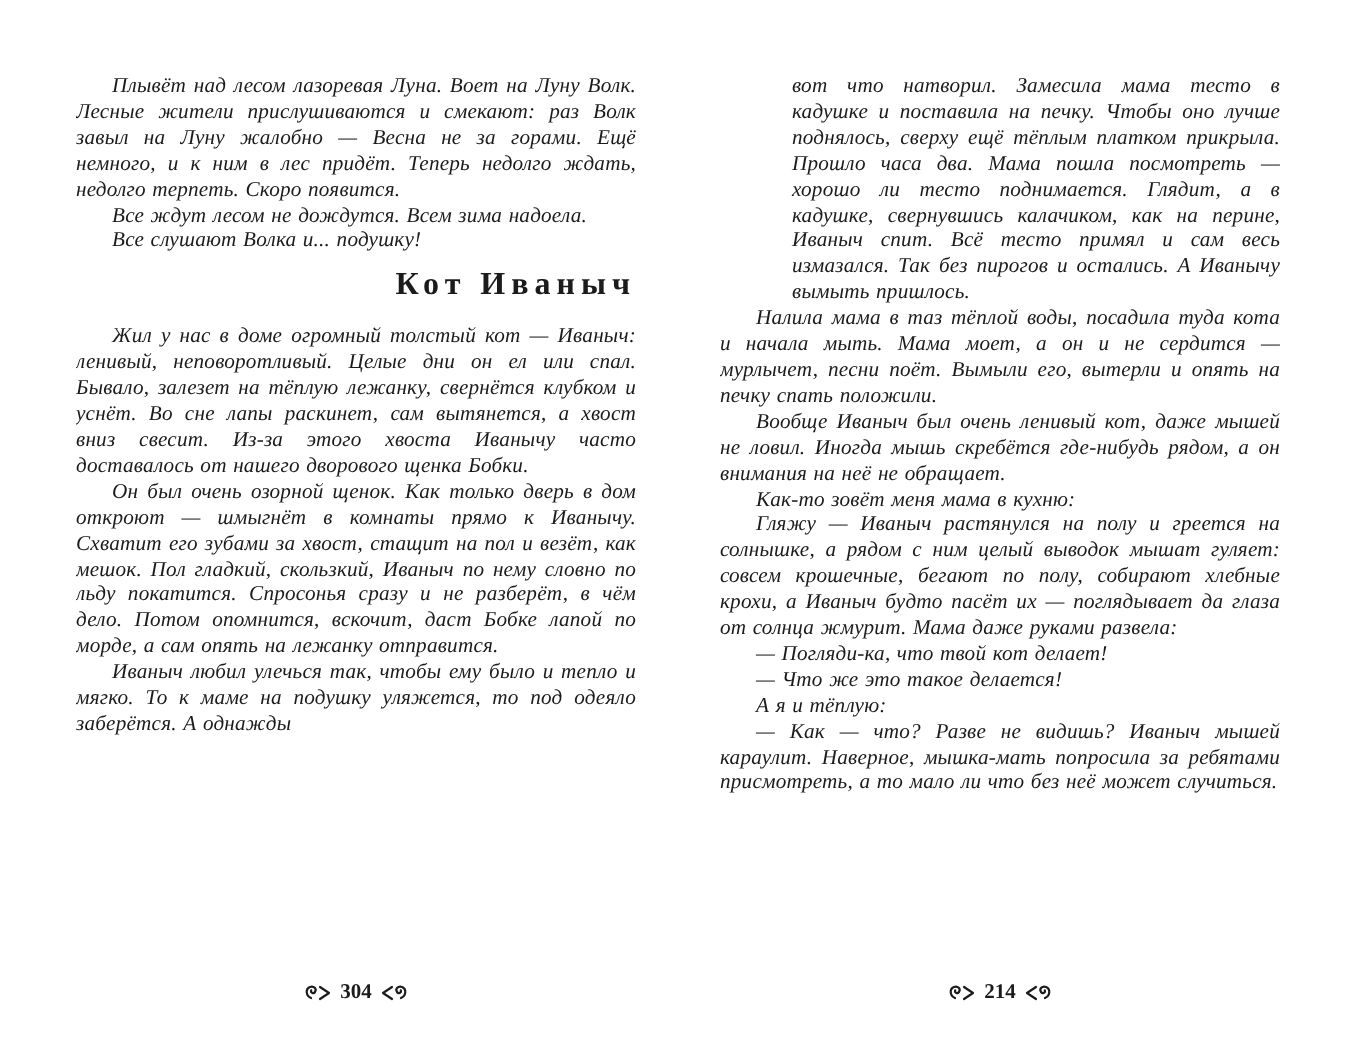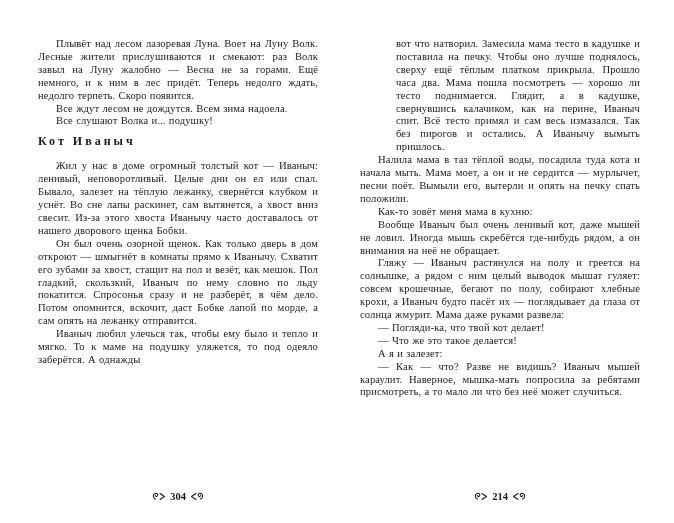--- a/index.html
+++ b/index.html
@@ -30,37 +30,38 @@
     overflow: hidden;
   }
   .page-body p {
     margin: 0;
     font-size: 10.6px;
     line-height: 12.9px;
     text-align: justify;
     text-indent: 1.7em;
     letter-spacing: 0.1px;
     word-spacing: 0.5px;
+    font-style: italic;
   }
   .page-body p.no-indent {
     text-indent: 0;
     margin-left: 36px;
   }
   .author-line {
     margin: 13px 2px 4px 0;
     font-size: 9.6px;
     letter-spacing: 0.8px;
     text-align: right;
     text-indent: 0;
   }
   .story-title {
     margin: 6px 0 11px 0;
-    font-size: 12px;
+    font-size: 16px;
     font-weight: bold;
-    text-align: left;
+    text-align: right;
     letter-spacing: 3px;
   }
   .page-footer {
     position: absolute;
     left: 0;
     right: 0;
     bottom: 6px;
     display: flex;
     align-items: center;
     justify-content: center;
@@ -114,26 +115,26 @@
           <path d="M3.5 8 C1 7, 0.5 3.5, 3 2.5 C5 1.8, 6.5 3.5, 5.5 5 C4.8 6, 3.2 5.6, 3.6 4.2 M8 2.5 L12.5 5.5 L8 8.5" fill="none" stroke="#1b1b1b" stroke-width="1.1" stroke-linecap="round" stroke-linejoin="round"></path>
         </svg>
       </span>
     </div>
   </div>
 
   <div class="page">
     <div class="page-body">
       <p class="no-indent">вот что натворил. Замесила мама тесто в кадушке и поставила на печку. Чтобы оно лучше поднялось, сверху ещё тёплым платком прикрыла. Прошло часа два. Мама пошла посмотреть — хорошо ли тесто поднимается. Глядит, а в кадушке, свернувшись калачиком, как на перине, Иваныч спит. Всё тесто примял и сам весь измазался. Так без пирогов и остались. А Иванычу вымыть пришлось.</p>
       <p>Налила мама в таз тёплой воды, посадила туда кота и начала мыть. Мама моет, а он и не сердится — мурлычет, песни поёт. Вымыли его, вытерли и опять на печку спать положили.</p>
+      <p>Вообще Иваныч был очень ленивый кот, даже мышей не ловил. Иногда мышь скребётся где-нибудь рядом, а он внимания на неё не обращает.</p>
       <p>Как-то зовёт меня мама в кухню:</p>
-      <p>Вообще Иваныч был очень ленивый кот, даже мышей не ловил. Иногда мышь скребётся где-нибудь рядом, а он внимания на неё не обращает.</p>
       <p>Гляжу — Иваныч растянулся на полу и греется на солнышке, а рядом с ним целый выводок мышат гуляет: совсем крошечные, бегают по полу, собирают хлебные крохи, а Иваныч будто пасёт их — поглядывает да глаза от солнца жмурит. Мама даже руками развела:</p>
       <p>— Погляди-ка, что твой кот делает!</p>
       <p>— Что же это такое делается!</p>
-      <p>А я и залезет:</p>
+      <p>А я и тёплую:</p>
       <p>— Как — что? Разве не видишь? Иваныч мышей караулит. Наверное, мышка-мать попросила за ребятами присмотреть, а то мало ли что без неё может случиться.</p>
     </div>
 
     <div class="page-footer">
       <span class="flourish">
         <svg viewBox="0 0 14 11" xmlns="http://www.w3.org/2000/svg">
           <path d="M3.5 8 C1 7, 0.5 3.5, 3 2.5 C5 1.8, 6.5 3.5, 5.5 5 C4.8 6, 3.2 5.6, 3.6 4.2 M8 2.5 L12.5 5.5 L8 8.5" fill="none" stroke="#1b1b1b" stroke-width="1.1" stroke-linecap="round" stroke-linejoin="round"></path>
         </svg>
       </span>
       <span>214</span>

